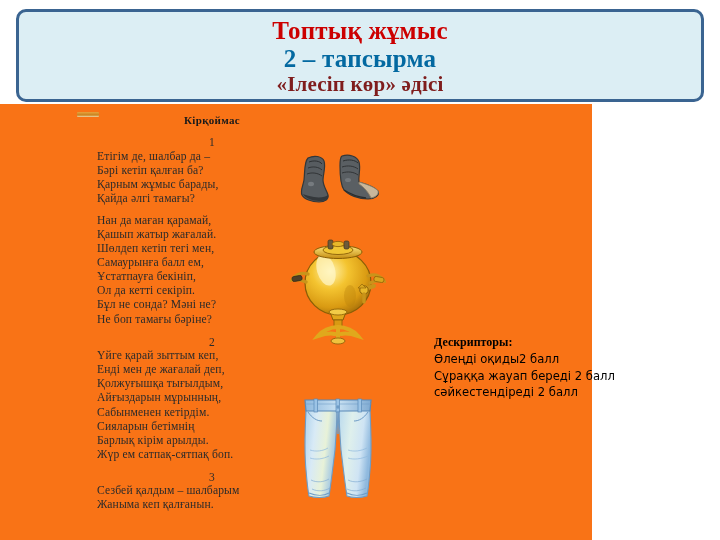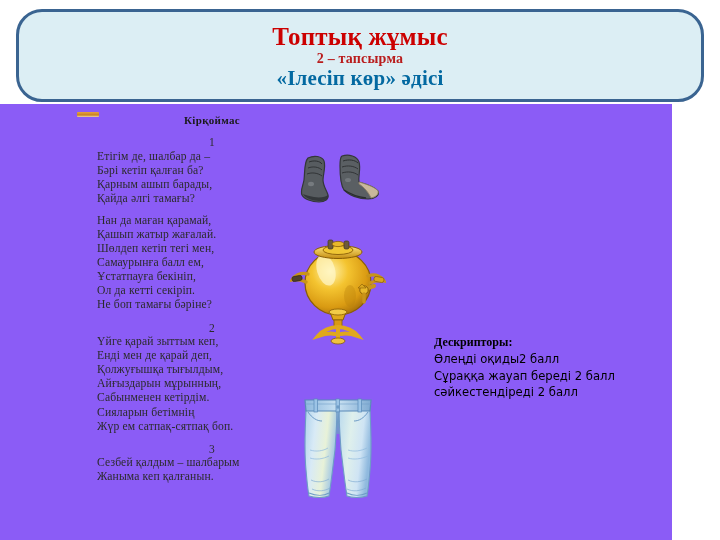--- a/index.html
+++ b/index.html
@@ -19,57 +19,57 @@
   
   #header-box {
     position: absolute;
     left: 16px;
     top: 9px;
     width: 688px;
     height: 93px;
     box-sizing: border-box;
     background: #DCEEF4;
     border: 3px solid #3A6491;
-    border-radius: 26px;
+    border-radius: 10px;
     display: flex;
     flex-direction: column;
     align-items: center;
     justify-content: center;
     padding-top: 2px;
   }
   .hdr-line {
     font-family: "Liberation Serif", serif;
     font-weight: bold;
     line-height: 1.08;
     white-space: nowrap;
     letter-spacing: 0.2px;
   }
   #hdr-line-1 {
     font-size: 25px;
     color: #CC0000;
     margin-bottom: 1px;
   }
   #hdr-line-2 {
-    font-size: 14px;
-    color: #b91c1c;
+    font-size: 25px;
+    color: #0369a1;
     margin-bottom: 1px;
   }
   #hdr-line-3 {
     font-size: 21px;
-    color: #0369a1;
+    color: #7f1d1d;
   }
 
   
   #page-scan {
     position: absolute;
     left: 0;
     top: 104px;
-    width: 672px;
+    width: 592px;
     height: 436px;
-    background: #8b5cf6;
+    background: #f97316;
   }
   #orange-mark {
     position: absolute;
     left: 77px;
     top: 8px;
     width: 22px;
     height: 5px;
     background: linear-gradient(180deg,#E8A33D 0%, #C8821F 60%, #F0D8A8 100%);
     border-radius: 1px;
   }
@@ -163,38 +163,40 @@
   <div id="page-scan">
 
     <div id="orange-mark"></div>
 
     <div id="poem-title">Кірқоймас</div>
 
     <div id="poem-body">
         <div class="stanza-num">1</div>
         <div class="poem-line">Етігім де, шалбар да –</div>
         <div class="poem-line">Бәрі кетіп қалған ба?</div>
-        <div class="poem-line">Қарным ашып барады,</div>
+        <div class="poem-line">Қарным жұмыс барады,</div>
         <div class="poem-line">Қайда әлгі тамағы?</div>
         <div class="stanza-gap"></div>
         <div class="poem-line">Нан да маған қарамай,</div>
         <div class="poem-line">Қашып жатыр жағалай.</div>
         <div class="poem-line">Шөлдеп кетіп тегі мен,</div>
         <div class="poem-line">Самаурынға балл ем,</div>
         <div class="poem-line">Ұстатпауға бекініп,</div>
         <div class="poem-line">Ол да кетті секіріп.</div>
+        <div class="poem-line">Бұл не сонда? Мәні не?</div>
         <div class="poem-line">Не боп тамағы бәріне?</div>
         <div class="stanza-gap"></div>
         <div class="stanza-num">2</div>
         <div class="poem-line">Үйге қарай зыттым кеп,</div>
-        <div class="poem-line">Енді мен де қарай деп,</div>
+        <div class="poem-line">Енді мен де жағалай деп,</div>
         <div class="poem-line">Қолжуғышқа тығылдым,</div>
         <div class="poem-line">Айғыздарын мұрынның,</div>
         <div class="poem-line">Сабынменен кетірдім.</div>
         <div class="poem-line">Сияларын бетімнің</div>
+        <div class="poem-line">Барлық кірім арылды.</div>
         <div class="poem-line">Жүр ем сатпақ-сятпақ боп.</div>
         <div class="stanza-gap"></div>
         <div class="stanza-num">3</div>
         <div class="poem-line">Сезбей қалдым – шалбарым</div>
         <div class="poem-line">Жаныма кеп қалғанын.</div>
       </div>
 
     <div id="boots-illustration">
       <svg viewBox="0 0 86 58" width="86" height="58" aria-hidden="true">
         <g>

